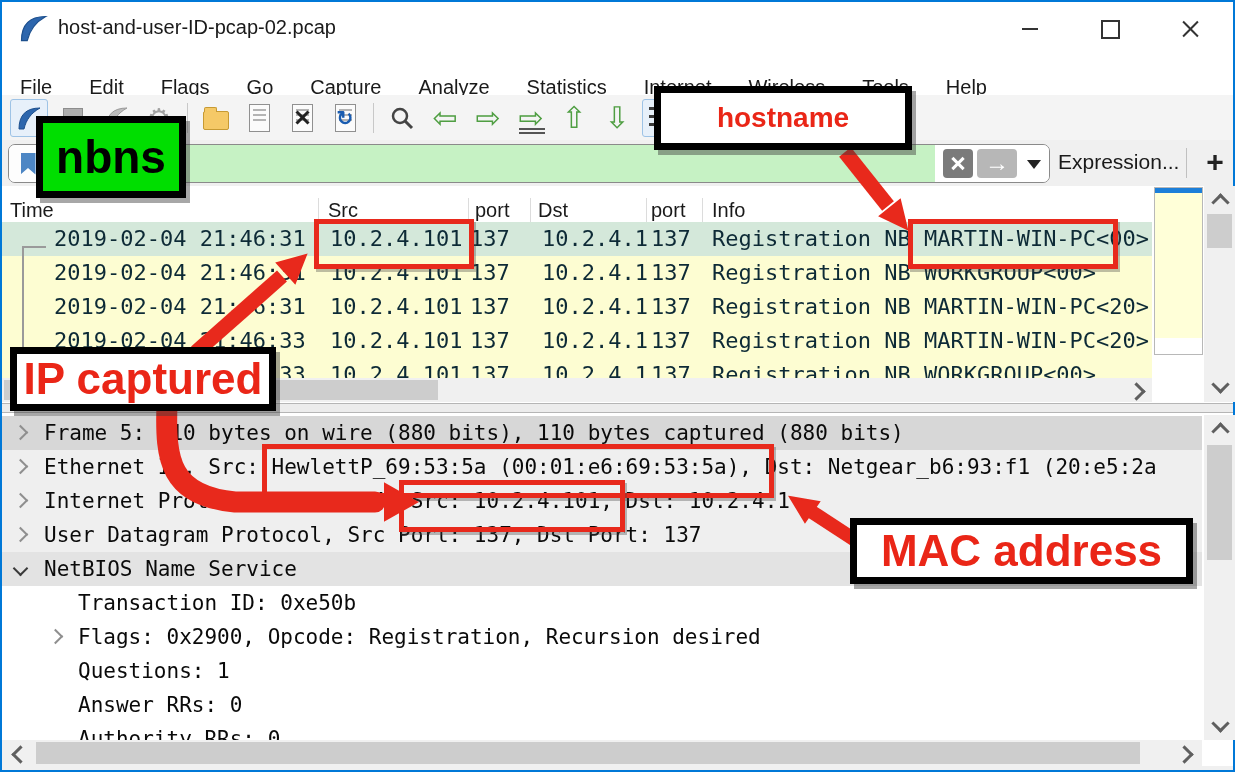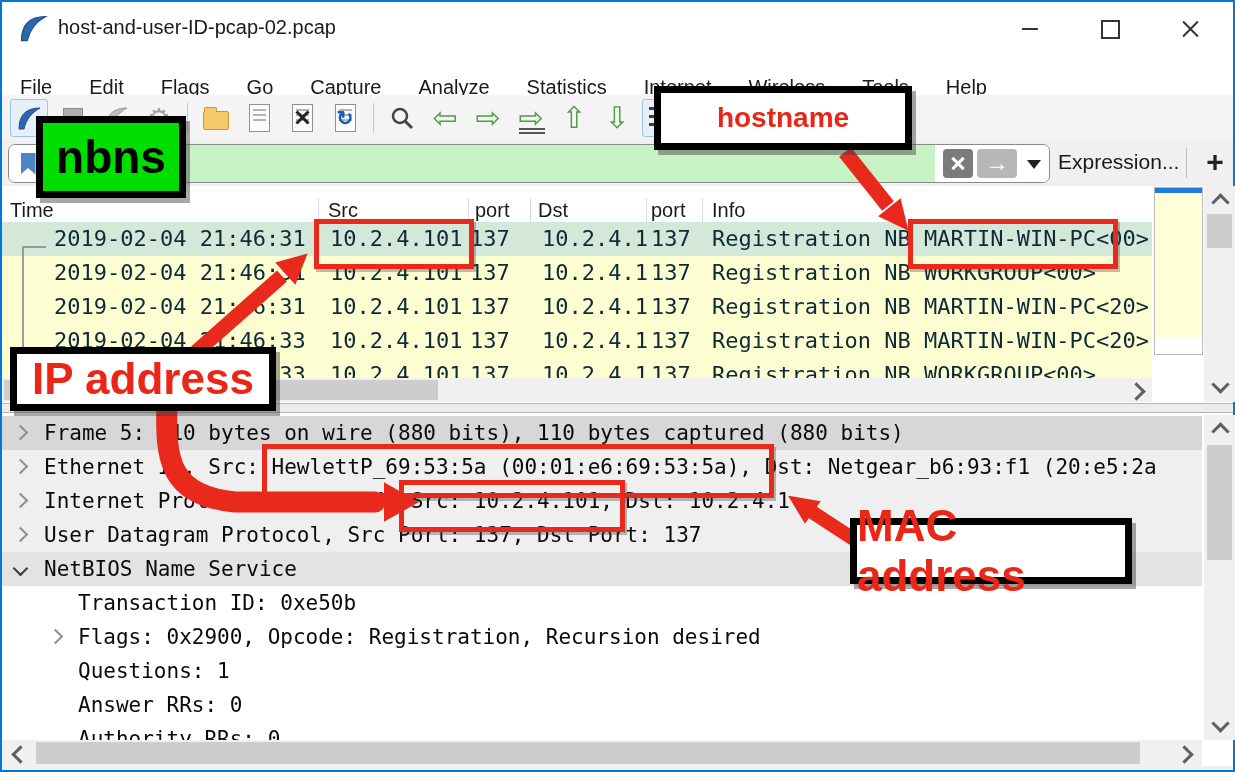--- a/index.html
+++ b/index.html
@@ -119,21 +119,21 @@
   .dt-hthumb{position:absolute;left:34px;top:2px;width:1104px;height:22px;background:#cdcdcd;}
   .bottom-strip{position:absolute;left:2px;top:766px;width:1231px;height:4px;background:#f0f0f0;}
 
   
   .red-box{position:absolute;border:5px solid #e8291c;z-index:55;box-shadow:2px 3px 0 rgba(70,70,70,.35);}
   .anno-box{position:absolute;z-index:70;border:7px solid #000;display:flex;align-items:center;justify-content:center;
     font-weight:bold;box-shadow:4px 5px 0 rgba(60,60,60,.45);box-sizing:border-box;}
   .anno-nbns{left:36px;top:116px;width:150px;height:82px;background:#00de00;color:#000;font-size:46px;}
   .anno-host{left:654px;top:86px;width:258px;height:64px;background:#fff;color:#ea2617;font-size:28px;}
   .anno-ip{left:10px;top:347px;width:266px;height:64px;background:#fff;color:#ea2617;font-size:44px;}
-  .anno-mac{left:850px;top:518px;width:282px;height:66px;background:#fff;color:#ea2617;font-size:44px;}
+  .anno-mac{left:850px;top:518px;width:343px;height:66px;background:#fff;color:#ea2617;font-size:44px;}
   .arrows{position:absolute;left:0;top:0;z-index:60;pointer-events:none;}
 </style>
 </head>
 <body>
 
 <div class="window">
 
   <div class="titlebar">
     <svg class="app-fin" viewBox="0 0 26 26">
       <path d="M3 24 C3 10 10 3 24 3 C15 8 10 15 8 24 Z" fill="#2d66ad" stroke="#1c4f8d" stroke-width="1"></path>
@@ -323,16 +323,16 @@
       <polygon points="306,255 295,283 277,263" stroke-width="2"></polygon>
       <path d="M167 405 C165 460 170 496 235 502 L375 502" fill="none" stroke-width="21" stroke-linecap="round"></path>
       <polygon points="417,502 385,484 385,520" stroke-width="2"></polygon>
       <line x1="858" y1="542" x2="812" y2="512" stroke-width="14"></line>
       <polygon points="790,497 819,502 805,522" stroke-width="2"></polygon>
     </g>
   </svg>
 
   <div class="anno-box anno-nbns">nbns</div>
   <div class="anno-box anno-host">hostname</div>
-  <div class="anno-box anno-ip">IP address</div>
+  <div class="anno-box anno-ip">IP captured</div>
   <div class="anno-box anno-mac">MAC address</div>
 
 </div>
 
 </body></html>

